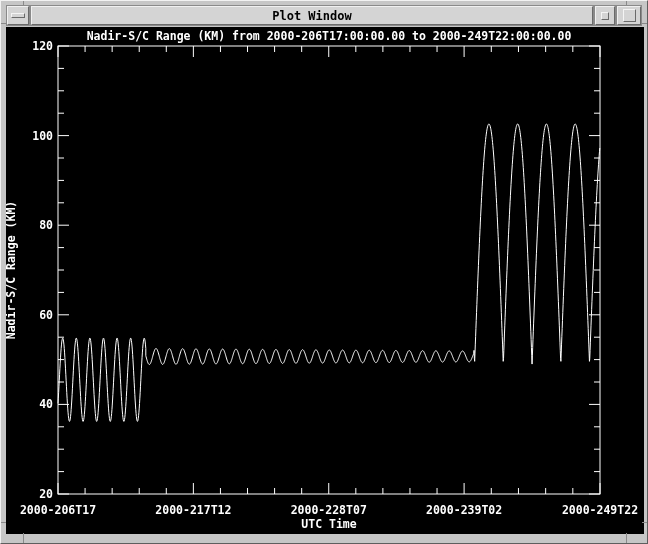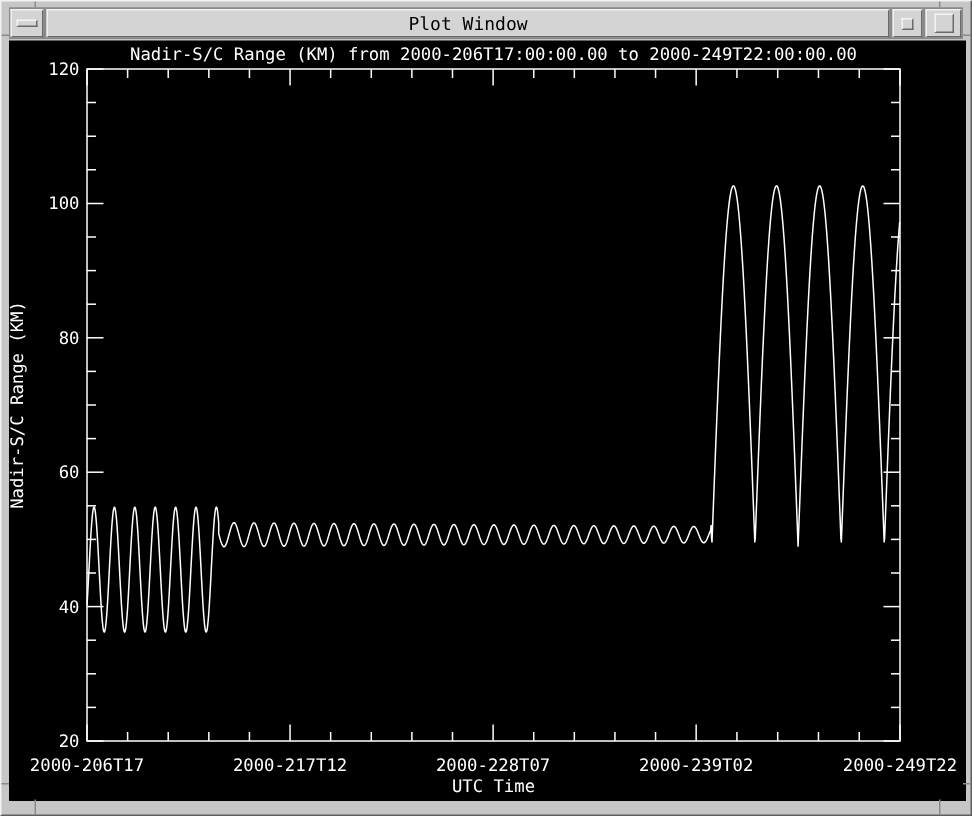--- a/index.html
+++ b/index.html
@@ -2,20 +2,21 @@
 <html><head>
 <meta charset="utf-8">
 <style>
   html,body { margin:0; padding:0; background:#9a9a9a; }
   * { box-sizing:border-box; }
   .window {
     position:relative; width:648px; height:544px;
     background:var(--frame,#c6c6c6);
     border:1px solid; border-color:#f2f2f2 #5e5e5e #5e5e5e #f2f2f2;
     font-family:"DejaVu Sans Mono", monospace;
+    font-weight:bold;
   }
   .titlebar {
     position:absolute; left:5px; right:5px; top:4px; height:21px;
     display:flex; gap:2px; background:#8a8a8a; border:1px solid #8a8a8a;
   }
   .tb-piece {
     background:var(--titlebar,#d4d4d4);
     border:1px solid; border-color:var(--bevel-light,#f0f0f0) var(--bevel-dark,#6a6a6a) var(--bevel-dark,#6a6a6a) var(--bevel-light,#f0f0f0);
     display:flex; align-items:center; justify-content:center;
   }

